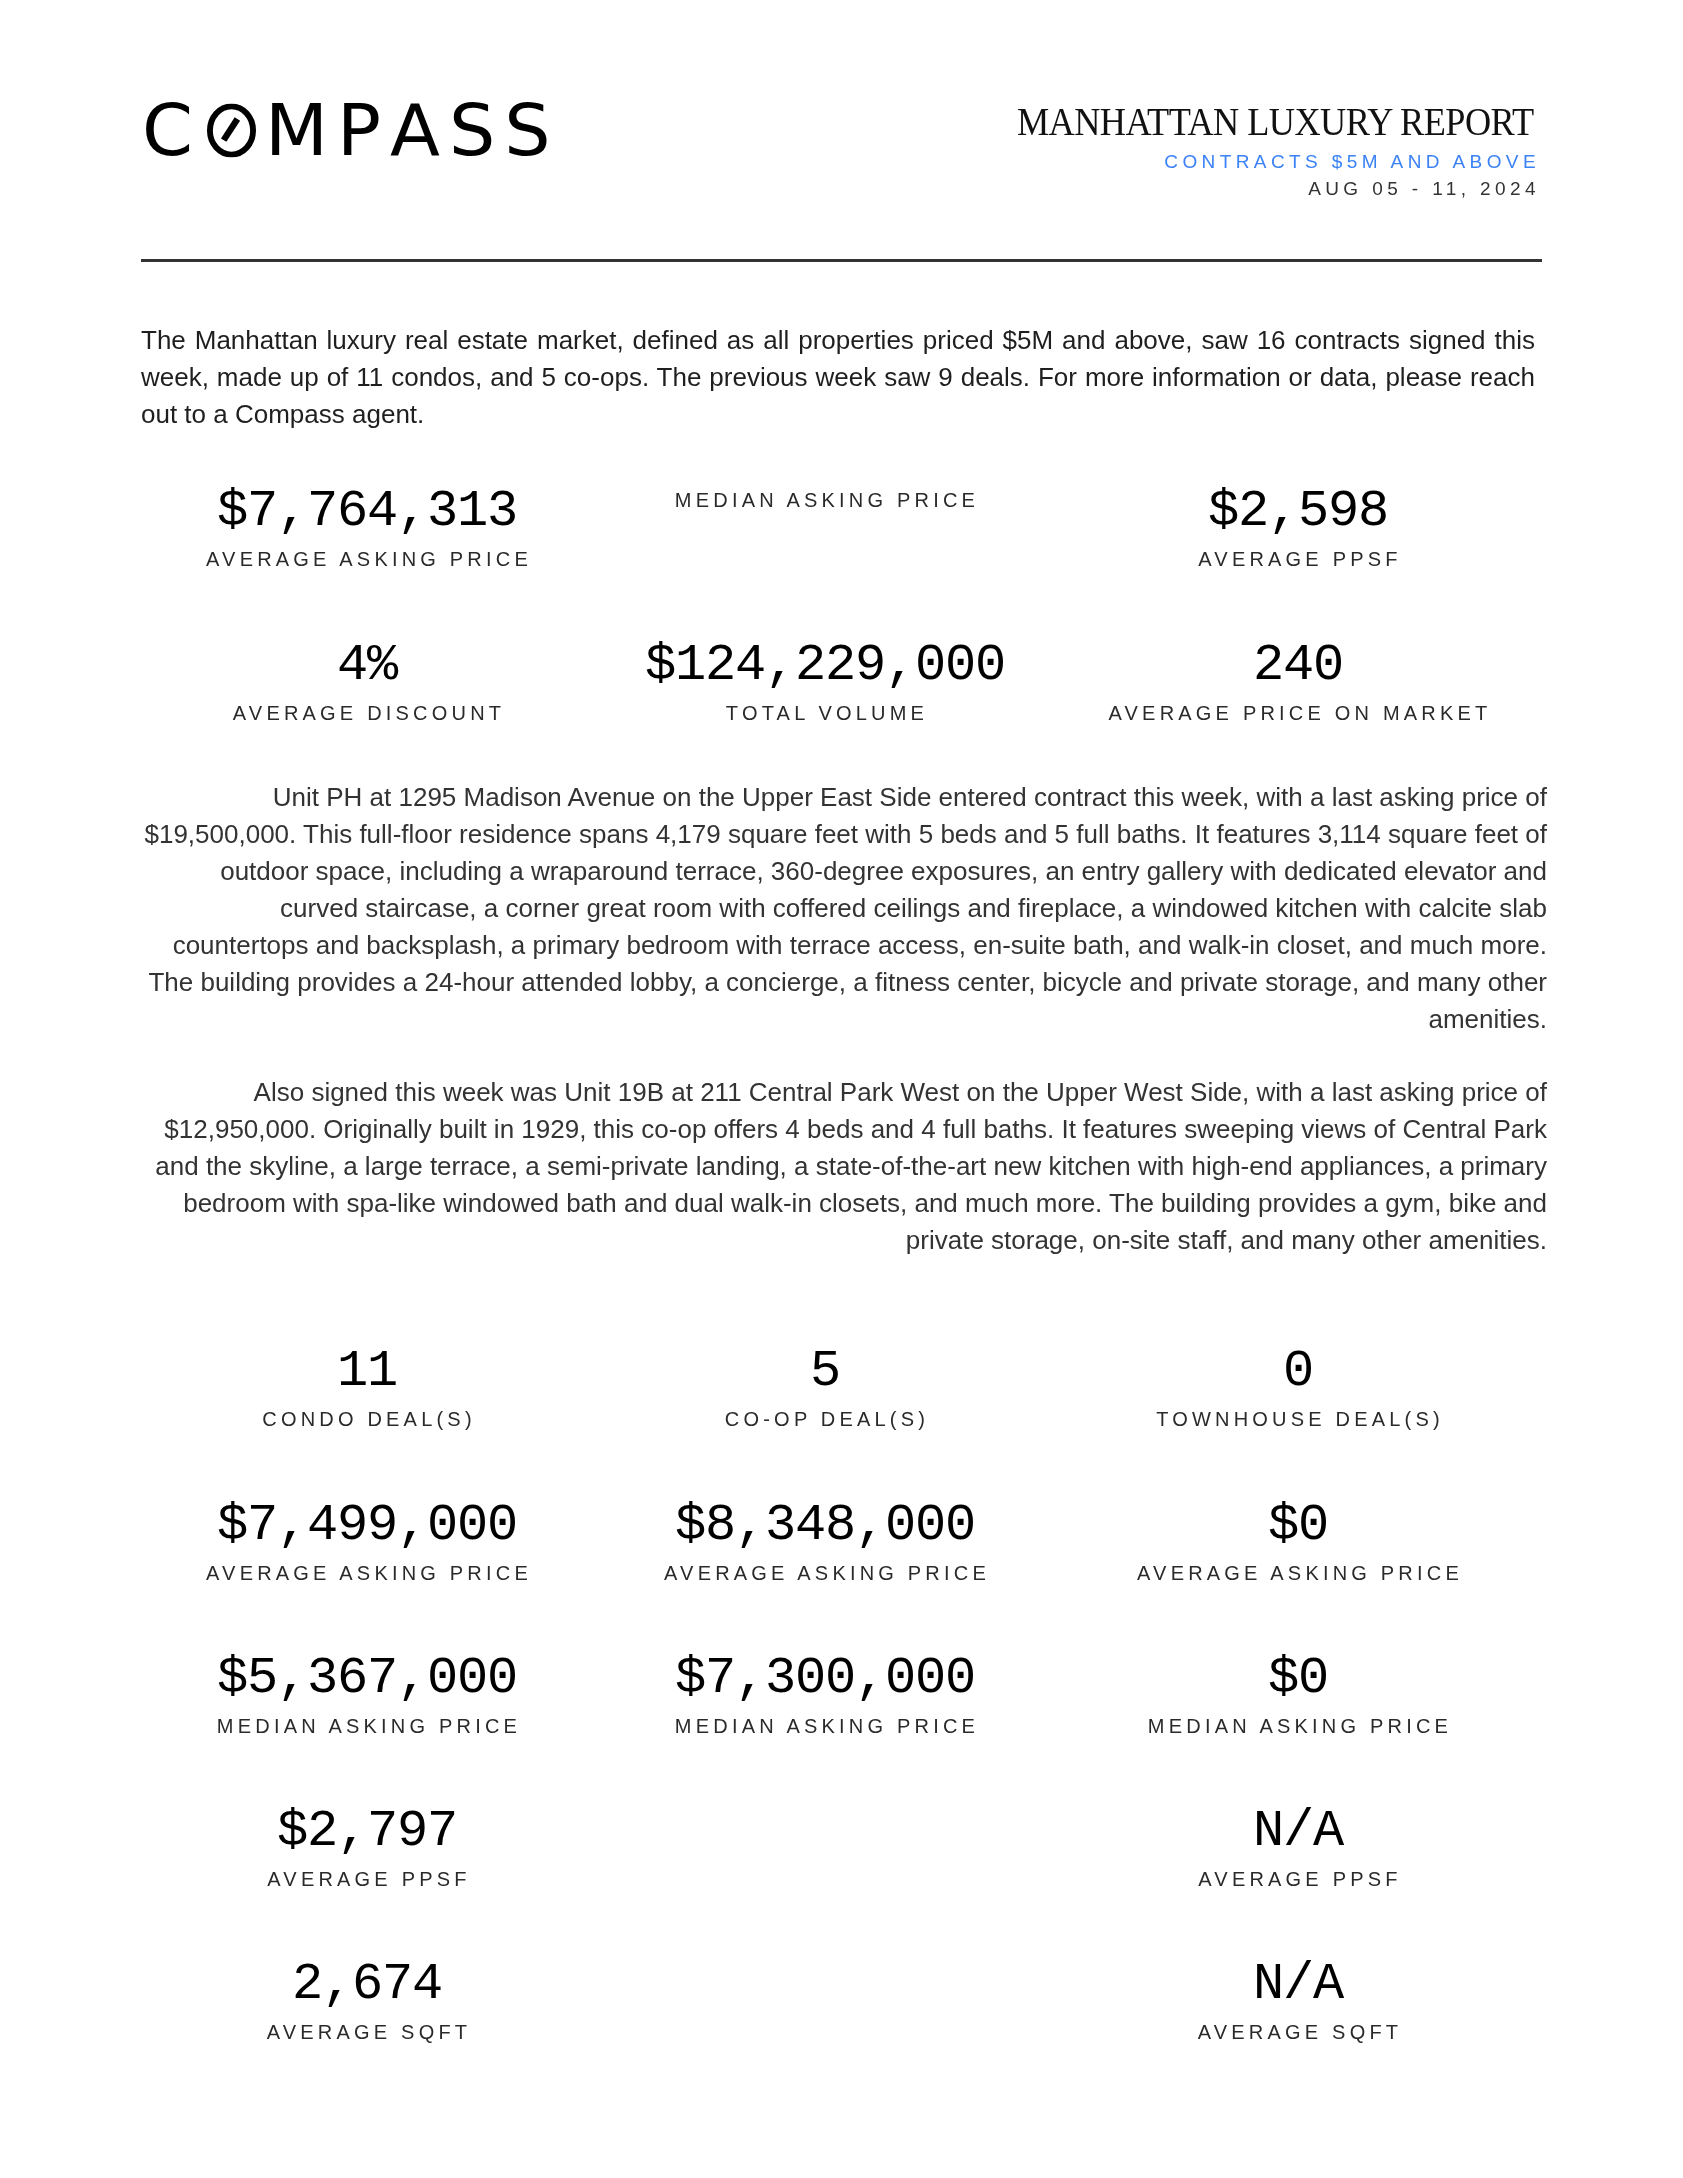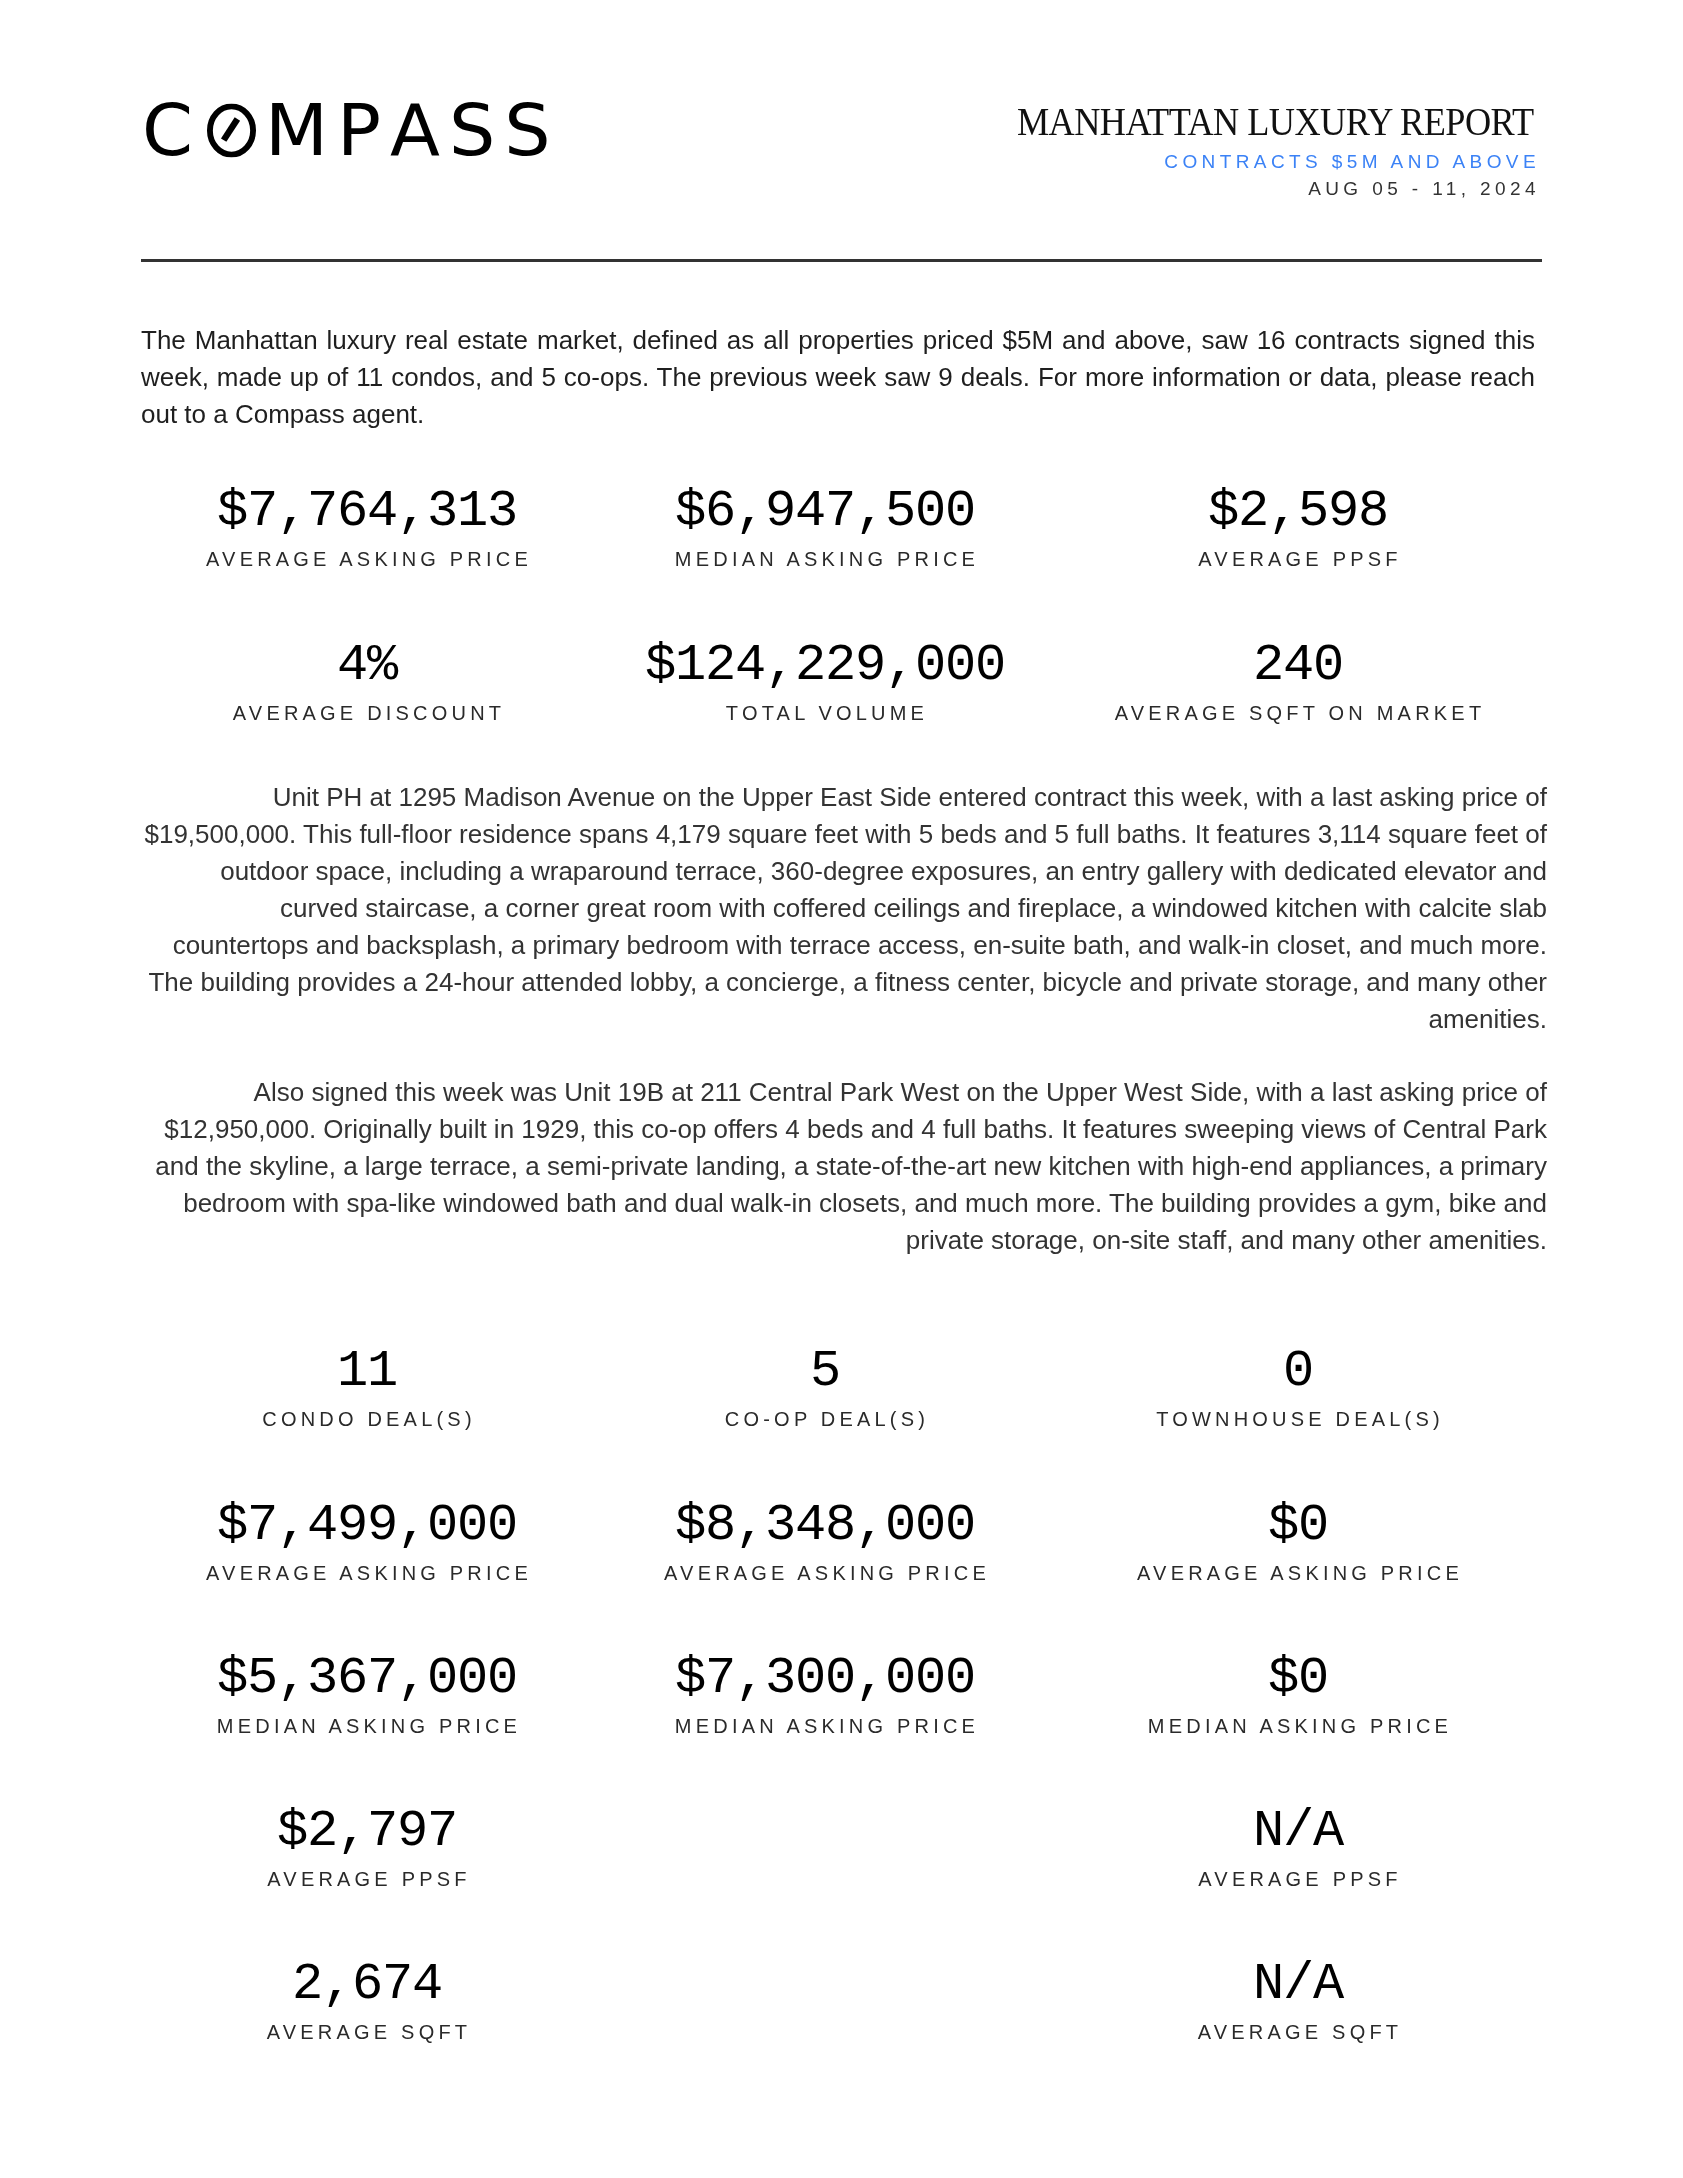--- a/index.html
+++ b/index.html
@@ -53,39 +53,38 @@
 <div class="abs report-date">AUG 05 - 11, 2024</div>
 <div class="abs rule"></div>
 
 <p class="abs intro" style="margin:0">The Manhattan luxury real estate market, defined as all properties priced $5M and above, saw 16 contracts signed this week, made up of 11 condos, and 5 co-ops. The previous week saw 9 deals. For more information or data, please reach out to a Compass agent.</p>
 
 <div class="stat c1" style="top:482px">
   <div class="stat-value">$7,764,313</div>
   <div class="stat-label">AVERAGE ASKING PRICE</div>
 </div>
 <div class="stat c2" style="top:482px">
-  <div class="stat-value">$6,947,500</div>
   <div class="stat-label">MEDIAN ASKING PRICE</div>
 </div>
 <div class="stat c3" style="top:482px">
   <div class="stat-value">$2,598</div>
   <div class="stat-label">AVERAGE PPSF</div>
 </div>
 
 <div class="stat c1" style="top:636px">
   <div class="stat-value">4%</div>
   <div class="stat-label">AVERAGE DISCOUNT</div>
 </div>
 <div class="stat c2" style="top:636px">
   <div class="stat-value">$124,229,000</div>
   <div class="stat-label">TOTAL VOLUME</div>
 </div>
 <div class="stat c3" style="top:636px">
   <div class="stat-value">240</div>
-  <div class="stat-label">AVERAGE SQFT ON MARKET</div>
+  <div class="stat-label">AVERAGE PRICE ON MARKET</div>
 </div>
 
 <p class="abs para para1" style="margin:0">Unit PH at 1295 Madison Avenue on the Upper East Side entered contract this week, with a last asking price of $19,500,000. This full-floor residence spans 4,179 square feet with 5 beds and 5 full baths. It features 3,114 square feet of outdoor space, including a wraparound terrace, 360-degree exposures, an entry gallery with dedicated elevator and curved staircase, a corner great room with coffered ceilings and fireplace, a windowed kitchen with calcite slab countertops and backsplash, a primary bedroom with terrace access, en-suite bath, and walk-in closet, and much more. The building provides a 24-hour attended lobby, a concierge, a fitness center, bicycle and private storage, and many other amenities.</p>
 <p class="abs para para2" style="margin:0">Also signed this week was Unit 19B at 211 Central Park West on the Upper West Side, with a last asking price of $12,950,000. Originally built in 1929, this co-op offers 4 beds and 4 full baths. It features sweeping views of Central Park and the skyline, a large terrace, a semi-private landing, a state-of-the-art new kitchen with high-end appliances, a primary bedroom with spa-like windowed bath and dual walk-in closets, and much more. The building provides a gym, bike and private storage, on-site staff, and many other amenities.</p>
 
 <div class="stat c1" style="top:1342px">
   <div class="stat-value">11</div>
   <div class="stat-label">CONDO DEAL(S)</div>
 </div>
 <div class="stat c2" style="top:1342px">

